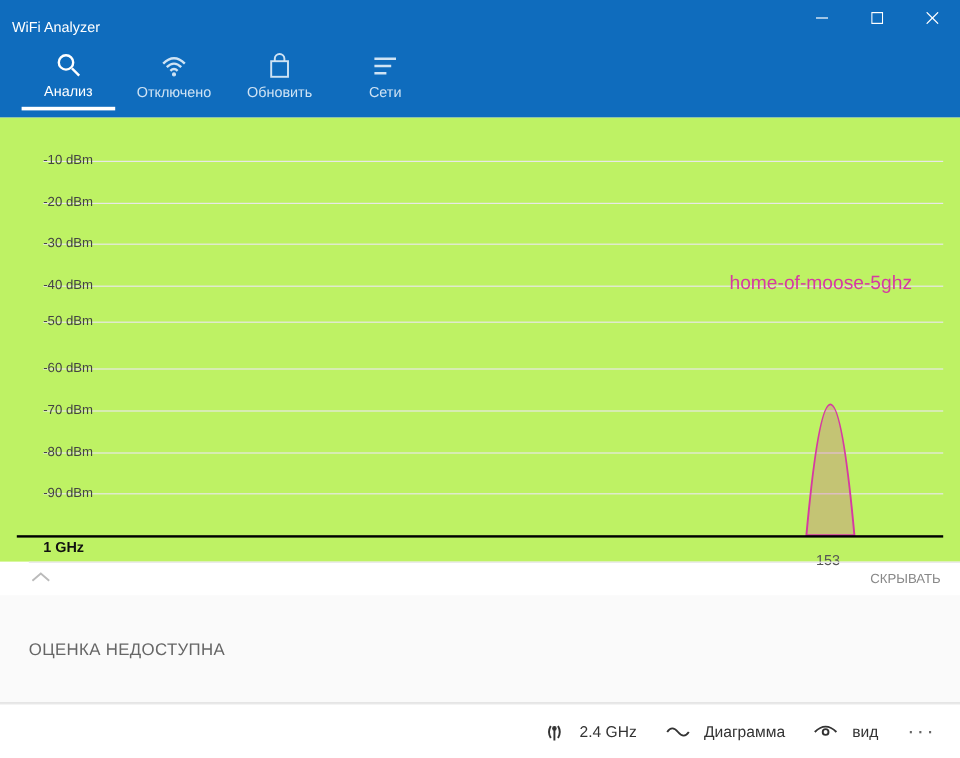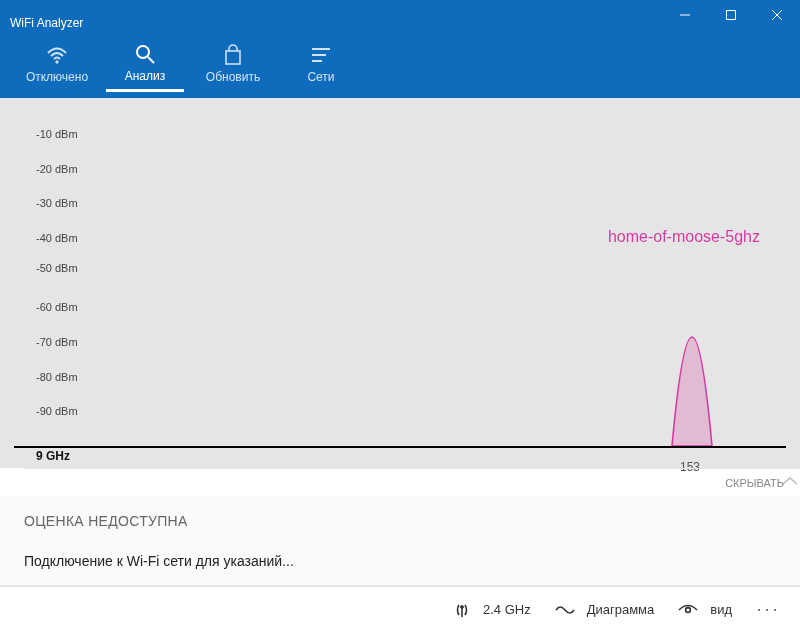--- a/index.html
+++ b/index.html
@@ -34,21 +34,21 @@
     width: 78px; height: 58px; cursor: default;
     font-size: 12px;
   }
   .tab.active { color: #fff; border-bottom: 3px solid #fff; }
   .tab-icon { height: 26px; display: flex; align-items: center; justify-content: center; margin-bottom: 2px; }
   .tab-icon svg { stroke: currentColor; fill: none; }
   
   .chart-wrap {
     position: relative; width: 100%; height: 370px;
     padding: 2px 0 0 0;
-    background: #e5e5e5;
+    background: #bef264;
   }
   .chart-yarea {
     position: absolute; left: 0; top: 0; bottom: 22px; width: 100%;
   }
   .ytick {
     position: absolute; left: 36px; right: 14px;
     border-bottom: 1px solid #e8e8e8;
     font-size: 11px; color: #444; padding-left: 4px;
     display: flex; align-items: center; height: 1px;
   }
@@ -72,21 +72,21 @@
   .chart-svg {
     position: absolute; left: 0; top: 0; width: 100%; height: 100%;
     pointer-events: none;
   }
   .network-label {
     position: absolute; color: #d63aa2; font-size: 16px;
   }
   
   .collapse-row {
     height: 28px; border-top: 1px solid #e5e5e5;
-    display: flex; align-items: center; justify-content: flex-end;
+    display: flex; align-items: center; justify-content: flex-start;
     position: relative; color: #999; margin-left: 24px;
   }
   .hide-link {
     position: absolute; right: 16px; font-size: 11px; color: #888;
     cursor: default;
   }
   
   .status-panel {
     height: 90px; background: #fafafa;
     padding: 8px 24px;
@@ -134,40 +134,40 @@
   </div>
   <div class="win-btn">
     <svg width="10" height="10">
         <line x1="0" y1="0" x2="10" y2="10" stroke-width="1"></line>
         <line x1="10" y1="0" x2="0" y2="10" stroke-width="1"></line>
       </svg>
   </div>
 </div>
 
 <div class="tabbar">
+  <div class="tab active">
+    <div class="tab-icon">
+      <svg width="22" height="22" viewBox="0 0 22 22">
+          <circle cx="9" cy="9" r="6" stroke-width="2"></circle>
+          <line x1="14" y1="14" x2="20" y2="20" stroke-width="2"></line>
+        </svg>
+    </div>
+    <span>Анализ</span>
+  </div>
   <div class="tab">
     <div class="tab-icon">
       <svg width="24" height="20" viewBox="0 0 24 20">
           <path d="M3 8 Q12 -1 21 8" stroke-width="2"></path>
           <path d="M6 11 Q12 5 18 11" stroke-width="2"></path>
           <path d="M9 14 Q12 11 15 14" stroke-width="2"></path>
           <circle cx="12" cy="17" r="1.2" fill="currentColor"></circle>
         </svg>
     </div>
     <span>Отключено</span>
   </div>
-  <div class="tab active">
-    <div class="tab-icon">
-      <svg width="22" height="22" viewBox="0 0 22 22">
-          <circle cx="9" cy="9" r="6" stroke-width="2"></circle>
-          <line x1="14" y1="14" x2="20" y2="20" stroke-width="2"></line>
-        </svg>
-    </div>
-    <span>Анализ</span>
-  </div>
   <div class="tab">
     <div class="tab-icon">
       <svg width="20" height="22" viewBox="0 0 20 22">
           <path d="M6 7 V5 a4 4 0 0 1 8 0 V7" stroke-width="1.6"></path>
           <rect x="3" y="7" width="14" height="13" stroke-width="1.6"></rect>
         </svg>
     </div>
     <span>Обновить</span>
   </div>
   <div class="tab">
@@ -211,37 +211,36 @@
       <div class="ytick" style="top: 313.333px;">
         <span>-90 dBm</span>
       </div>
     </div>
   <svg class="chart-svg" viewBox="0 0 800 370" preserveAspectRatio="none">
 
     <path d="M 672 348 Q 692 130 712 348 Z" fill="rgba(214,58,162,0.25)" stroke="#d63aa2" stroke-width="1.6"></path>
   </svg>
   <div class="network-label" style="right: 40px; top: 130px;">home-of-moose-5ghz</div>
   <div class="chart-bottom">
-    <span class="chart-band-label">9 GHz</span>
+    <span class="chart-band-label">1 GHz</span>
     <span class="chart-channel-label">153</span>
   </div>
 </div>
 
 <div class="collapse-row">
   <span>
     <svg width="20" height="12" viewBox="0 0 20 12">
         <polyline points="3,9 10,3 17,9" fill="none" stroke="#bbb" stroke-width="1.6"></polyline>
       </svg>
   </span>
   <span class="hide-link">СКРЫВАТЬ</span>
 </div>
 
 <div class="status-panel">
   <div class="status-title">ОЦЕНКА НЕДОСТУПНА</div>
-  <div class="status-msg">Подключение к Wi-Fi сети для указаний...</div>
 </div>
 
 <div class="bottombar">
   <div class="bb-item">
     <span class="bb-ico">
       <svg width="18" height="18" viewBox="0 0 18 18">
           <path d="M6 4 Q3 9 6 14" stroke-width="1.6"></path>
           <path d="M12 4 Q15 9 12 14" stroke-width="1.6"></path>
           <line x1="9" y1="7" x2="9" y2="16" stroke-width="1.6"></line>
           <circle cx="9" cy="6" r="1.4" fill="currentColor"></circle>

